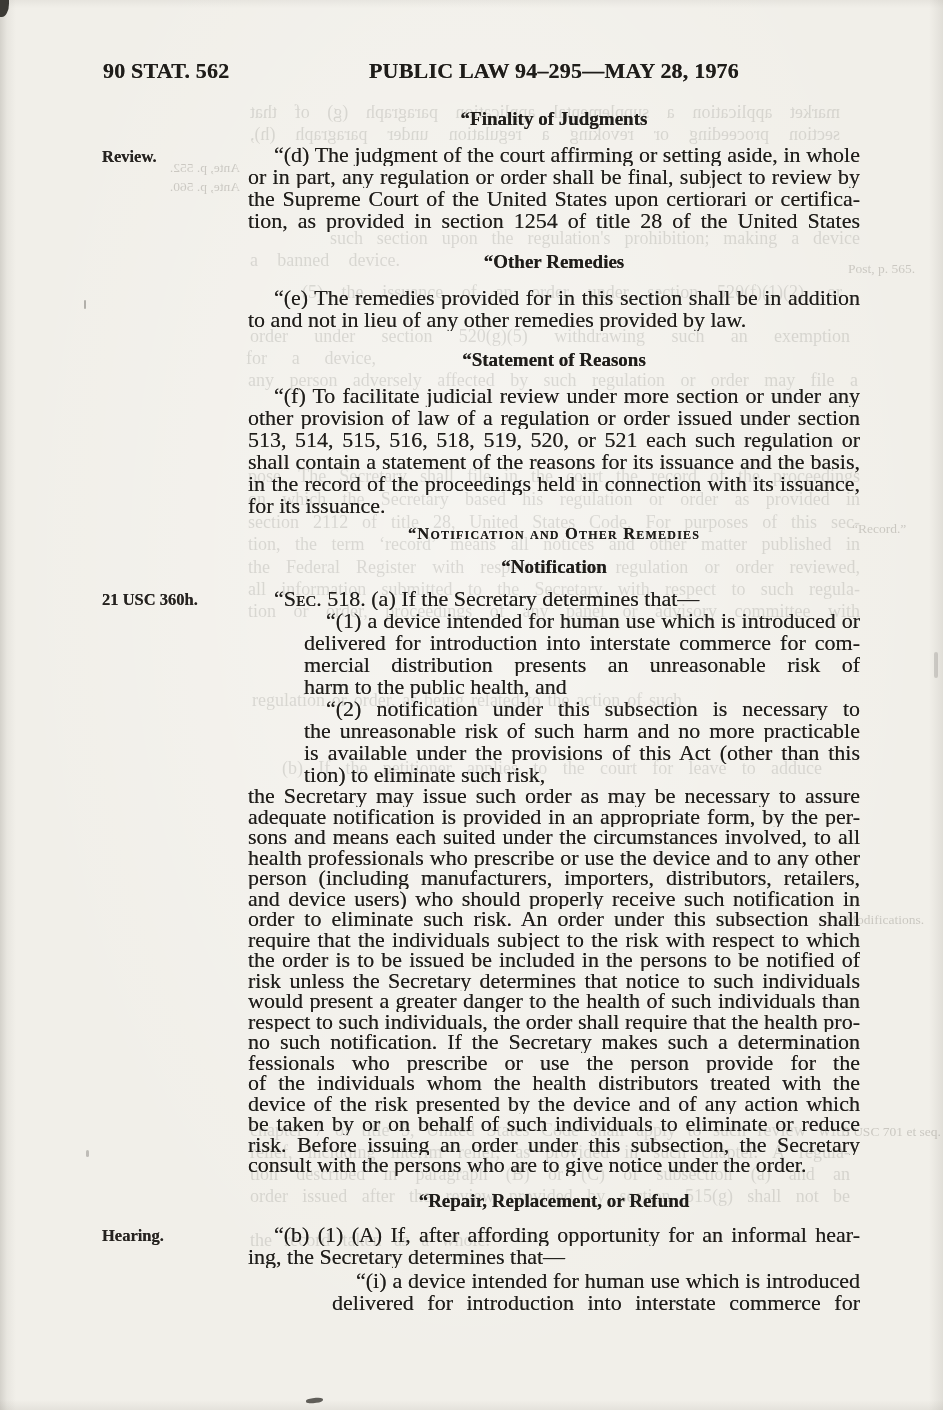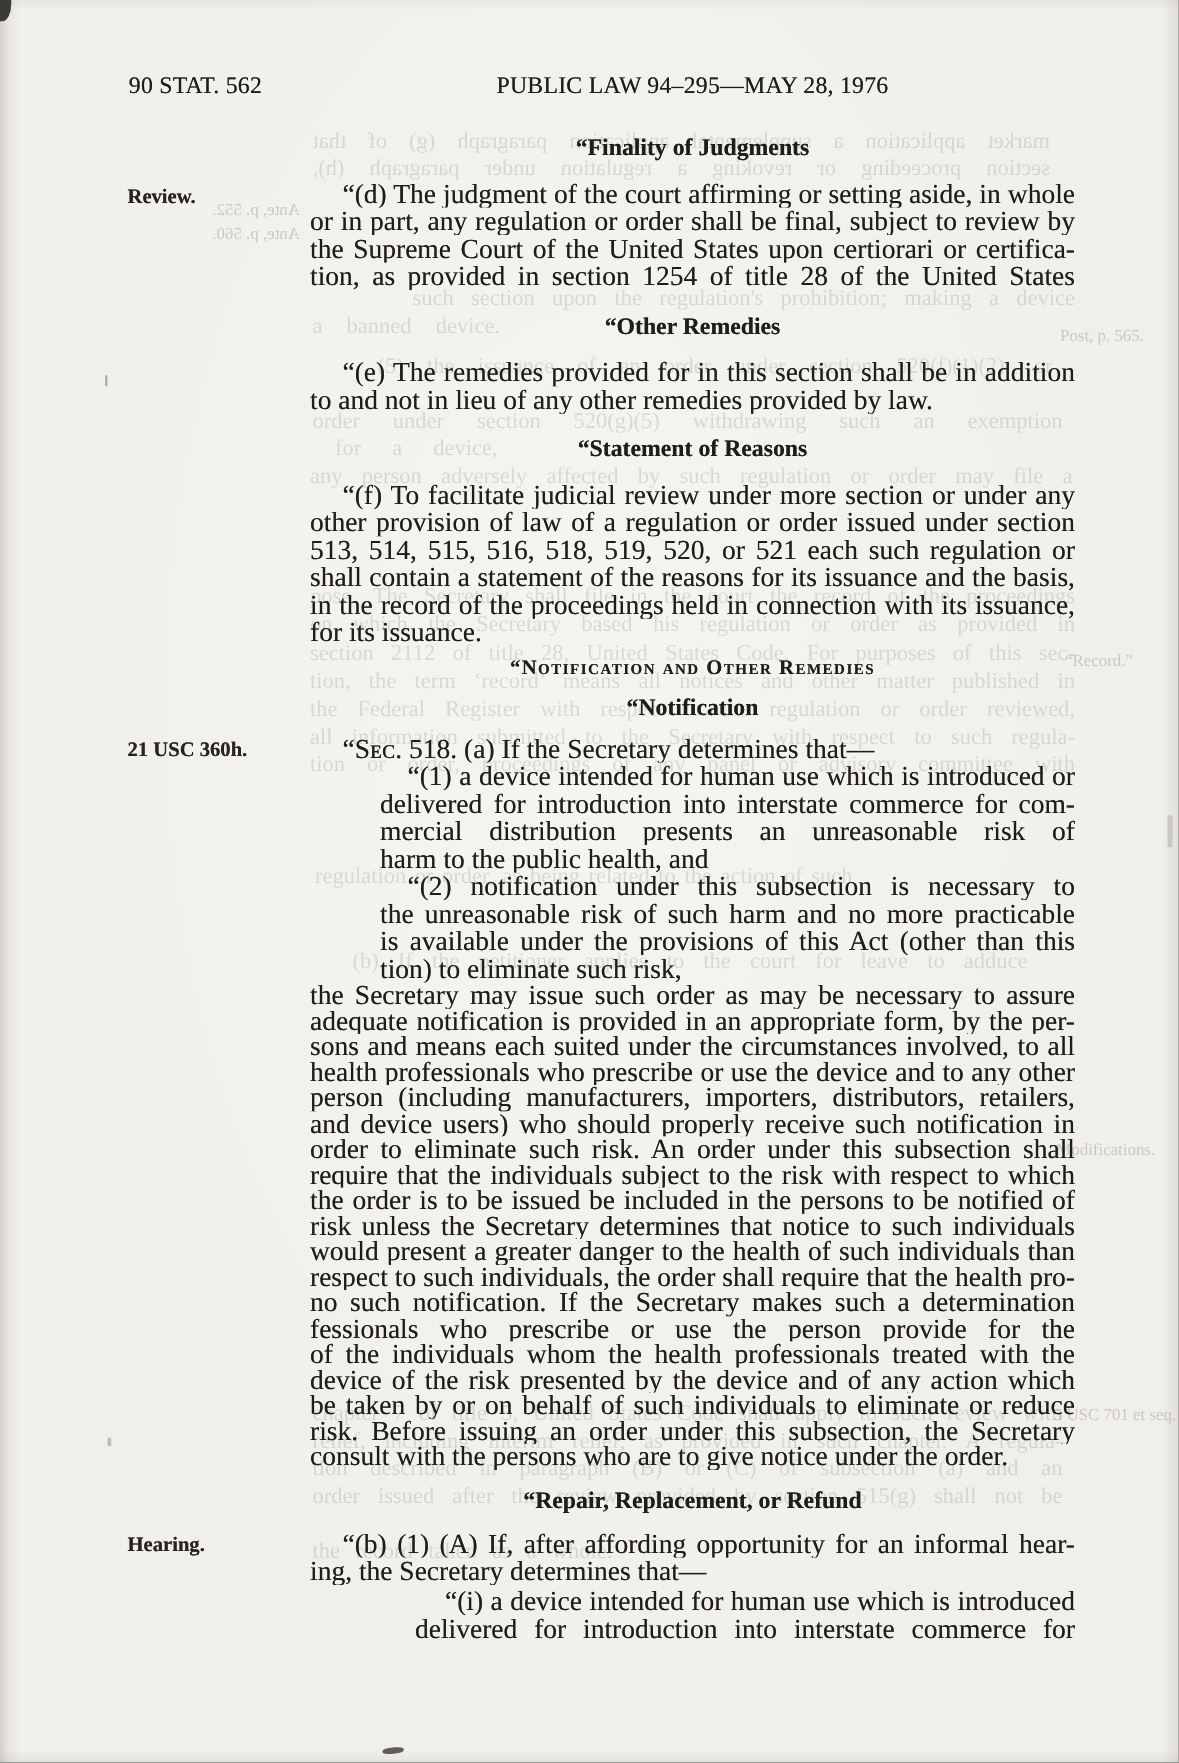--- a/index.html
+++ b/index.html
@@ -11,21 +11,21 @@
       linear-gradient(to right, rgba(60,55,45,.16) 0px, rgba(60,55,45,.05) 7px, rgba(0,0,0,0) 16px),
       linear-gradient(to left, rgba(60,55,45,.09) 0px, rgba(0,0,0,0) 14px),
       linear-gradient(to bottom, rgba(60,55,45,.06) 0px, rgba(0,0,0,0) 8px),
       linear-gradient(to top, rgba(60,55,45,.07) 0px, rgba(0,0,0,0) 10px),
       radial-gradient(ellipse at 50% 40%, rgba(255,255,255,.35), rgba(0,0,0,0) 70%);
     overflow:hidden;
     font-family:"Liberation Serif","DejaVu Serif",serif;
     color:#1f1d1a;
   }
   
-  .hdr{position:absolute;top:58px;font-weight:400;font-size:19px;letter-spacing:.2px;
+  .hdr{position:absolute;top:58px;font-weight:700;font-size:22px;letter-spacing:.2px;
        text-shadow:0 0 .5px rgba(25,22,18,.75);}
   #hdr-left{left:103px;}
   #hdr-center{left:248px;width:612px;text-align:center;}
   
   #ghosts{position:absolute;inset:0;z-index:1;}
   .ghost{position:absolute;white-space:nowrap;overflow:hidden;
          font-size:18px;color:rgba(62,58,52,.15);
          filter:blur(.4px);text-align:justify;text-align-last:justify;}
   .ghost.note{font-size:13.5px;color:rgba(62,58,52,.22);text-align-last:left;}
   .ghost.mirror{transform:scaleX(-1);}
@@ -62,21 +62,21 @@
   <div id="ghosts">
       <div class="ghost mirror" style="top: 102px; left: 250px; width: 590px;">market application a supplemental application paragraph (g) of that</div>
       <div class="ghost mirror" style="top: 124px; left: 250px; width: 590px;">section proceeding or revoking a regulation under paragraph (h),</div>
       <div class="ghost note mirror" style="top: 160px; left: 150px; width: 90px;">Ante, p. 552.</div>
       <div class="ghost note mirror" style="top: 179px; left: 150px; width: 90px;">Ante, p. 560.</div>
       <div class="ghost" style="top: 228px; left: 330px; width: 530px;">such section upon the regulation's prohibition; making a device</div>
       <div class="ghost" style="top: 250px; left: 250px; width: 150px;">a banned device.</div>
       <div class="ghost note" style="top: 261px; left: 848px; width: 90px;">Post, p. 565.</div>
       <div class="ghost" style="top: 282px; left: 302px; width: 540px;">(5) the issuance of an order under section 520(f)(1)(2), or</div>
       <div class="ghost" style="top: 326px; left: 250px; width: 600px;">order under section 520(g)(5) withdrawing such an exemption</div>
-      <div class="ghost" style="top: 348px; left: 268px; width: 130px;">for a device,</div>
+      <div class="ghost" style="top: 348px; left: 246px; width: 130px;">for a device,</div>
       <div class="ghost" style="top: 370px; left: 248px; width: 610px;">any person adversely affected by such regulation or order may file a</div>
       <div class="ghost" style="top: 466px; left: 248px; width: 612px;">pose. The Secretary shall file in the court the record of the proceedings</div>
       <div class="ghost" style="top: 489px; left: 248px; width: 612px;">on which the Secretary based his regulation or order as provided in</div>
       <div class="ghost" style="top: 512px; left: 248px; width: 612px;">section 2112 of title 28, United States Code. For purposes of this sec-</div>
       <div class="ghost note" style="top: 521px; left: 852px; width: 86px;">“Record.”</div>
       <div class="ghost" style="top: 534px; left: 248px; width: 612px;">tion, the term ‘record’ means all notices and other matter published in</div>
       <div class="ghost" style="top: 557px; left: 248px; width: 612px;">the Federal Register with respect to the regulation or order reviewed,</div>
       <div class="ghost" style="top: 579px; left: 248px; width: 612px;">all information submitted to the Secretary with respect to such regula-</div>
       <div class="ghost" style="top: 601px; left: 248px; width: 612px;">tion or order, proceedings of any panel or advisory committee with</div>
       <div class="ghost" style="top: 690px; left: 252px; width: 430px;">regulation or order, as being related to the action of such</div>
@@ -146,21 +146,21 @@
         <div class="tl j" style="line-height: 20.5px; height: 20.5px;">person (including manufacturers, importers, distributors, retailers,</div>
         <div class="tl j" style="line-height: 20.5px; height: 20.5px;">and device users) who should properly receive such notification in</div>
         <div class="tl j" style="line-height: 20.5px; height: 20.5px;">order to eliminate such risk. An order under this subsection shall</div>
         <div class="tl j" style="line-height: 20.5px; height: 20.5px;">require that the individuals subject to the risk with respect to which</div>
         <div class="tl j" style="line-height: 20.5px; height: 20.5px;">the order is to be issued be included in the persons to be notified of the</div>
         <div class="tl j" style="line-height: 20.5px; height: 20.5px;">risk unless the Secretary determines that notice to such individuals</div>
         <div class="tl j" style="line-height: 20.5px; height: 20.5px;">would present a greater danger to the health of such individuals than</div>
         <div class="tl j" style="line-height: 20.5px; height: 20.5px;">respect to such individuals, the order shall require that the health pro-</div>
         <div class="tl j" style="line-height: 20.5px; height: 20.5px;">no such notification. If the Secretary makes such a determination with</div>
         <div class="tl j" style="line-height: 20.5px; height: 20.5px;">fessionals who prescribe or use the person provide for the notification</div>
-        <div class="tl j" style="line-height: 20.5px; height: 20.5px;">of the individuals whom the health professionals treated with the</div>
+        <div class="tl j" style="line-height: 20.5px; height: 20.5px;">of the individuals whom the health distributors treated with the</div>
         <div class="tl j" style="line-height: 20.5px; height: 20.5px;">device of the risk presented by the device and of any action which may</div>
         <div class="tl j" style="line-height: 20.5px; height: 20.5px;">be taken by or on behalf of such individuals to eliminate or reduce such</div>
         <div class="tl j" style="line-height: 20.5px; height: 20.5px;">risk. Before issuing an order under this subsection, the Secretary shall</div>
         <div class="tl l" style="line-height: 20.5px; height: 20.5px;">consult with the persons who are to give notice under the order.</div>
       </div>
       <div class="blk heading" style="top: 1190px;">“Repair, Replacement, or Refund</div>
       <div class="blk para" style="top: 1224px; padding-left: 0px; width: 612px;">
         <div class="tl j" style="line-height: 22px; height: 22px; text-indent: 26px;">“(b) (1) (A) If, after affording opportunity for an informal hear-</div>
         <div class="tl l" style="line-height: 22px; height: 22px;">ing, the Secretary determines that—</div>
       </div>

